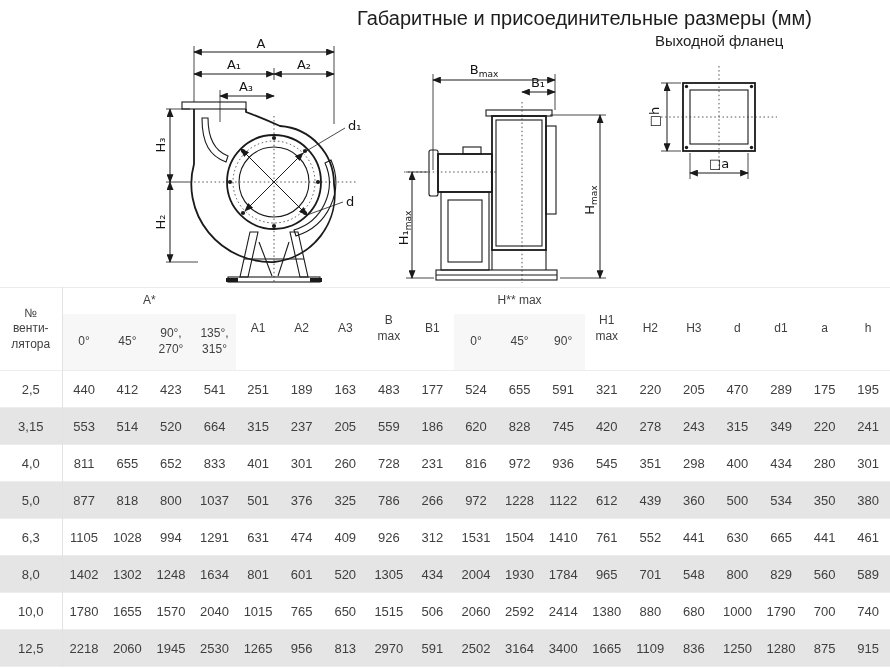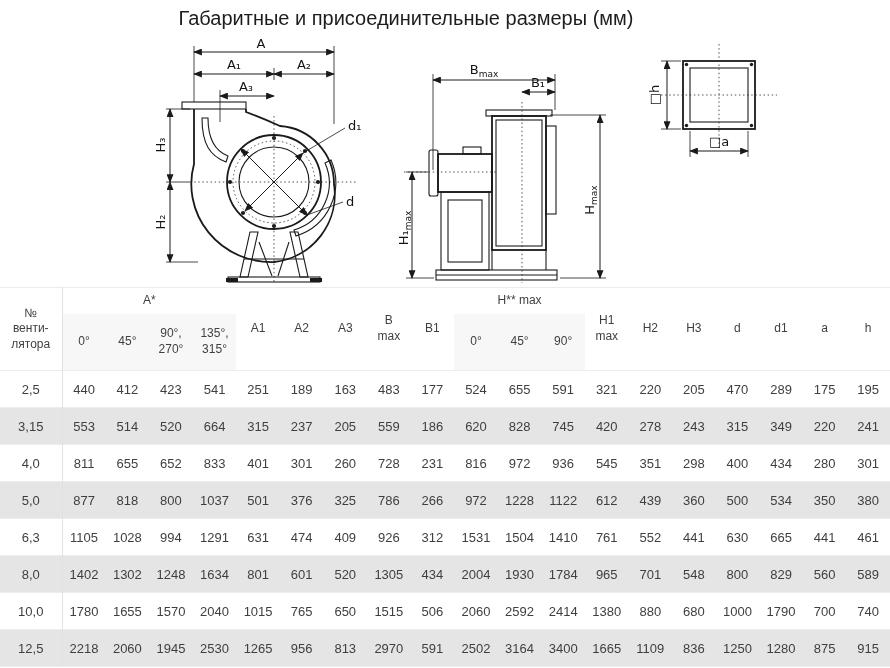--- a/index.html
+++ b/index.html
@@ -1,18 +1,18 @@
 <!DOCTYPE html>
 <html><head>
 <meta charset="utf-8">
 <style>
   html,body{margin:0;padding:0;background:#fff;}
   .page{position:relative;width:890px;height:668px;background:#fff;overflow:hidden;
         font-family:"Liberation Sans",sans-serif;}
-  .title{position:absolute;top:7px;left:0;width:812px;text-align:center;
+  .title{position:absolute;top:7px;left:0;width:812px;text-align:right;
          font-size:20px;color:#1d1d1f;}
   
   svg{position:absolute;overflow:visible;}
   .svg1{left:132px;top:32px;width:260px;height:254px;}
   .svg2{left:400px;top:50px;width:235px;height:235px;}
   .flange-block{position:absolute;left:645px;top:30px;width:235px;}
   .flange-title{font-size:15px;color:#1d1d1f;padding-left:10px;line-height:22px;}
   .flange-block svg{position:relative;display:block;margin-top:8px;width:235px;height:130px;}
   .o2{fill:none;stroke:#1a1a1a;stroke-width:1.8;}
   .o1{fill:none;stroke:#1a1a1a;stroke-width:1.1;}
@@ -163,20 +163,21 @@
     </g>
     <g>
       <line class="ext" x1="6" y1="122" x2="28" y2="122"></line>
       <line class="ext" x1="6" y1="228" x2="34" y2="228"></line>
       <line class="dim" x1="12" y1="122" x2="12" y2="228" marker-start="url(#arr2)" marker-end="url(#arr2)"></line>
       <text class="lbl" transform="rotate(-90 8 178)" x="8" y="178" text-anchor="middle"><tspan>H₁</tspan><tspan class="sub" dy="3">max</tspan></text>
     </g>
   </svg>
 
   <div class="flange-block">
+    <div class="flange-title">Выходной фланец</div>
     <svg viewBox="0 0 235 130">
       <defs>
         <marker id="arr3" viewBox="0 0 10 8" refX="9" refY="4" markerWidth="9" markerHeight="7" orient="auto-start-reverse">
           <path d="M0,0 L10,4 L0,8 z" fill="#1a1a1a"></path>
         </marker>
       </defs>
       <g>
         <rect class="o2" x="38" y="23" width="72" height="68"></rect>
         <rect class="o1" x="45" y="30" width="58" height="54"></rect>
         <g class="fillb">

